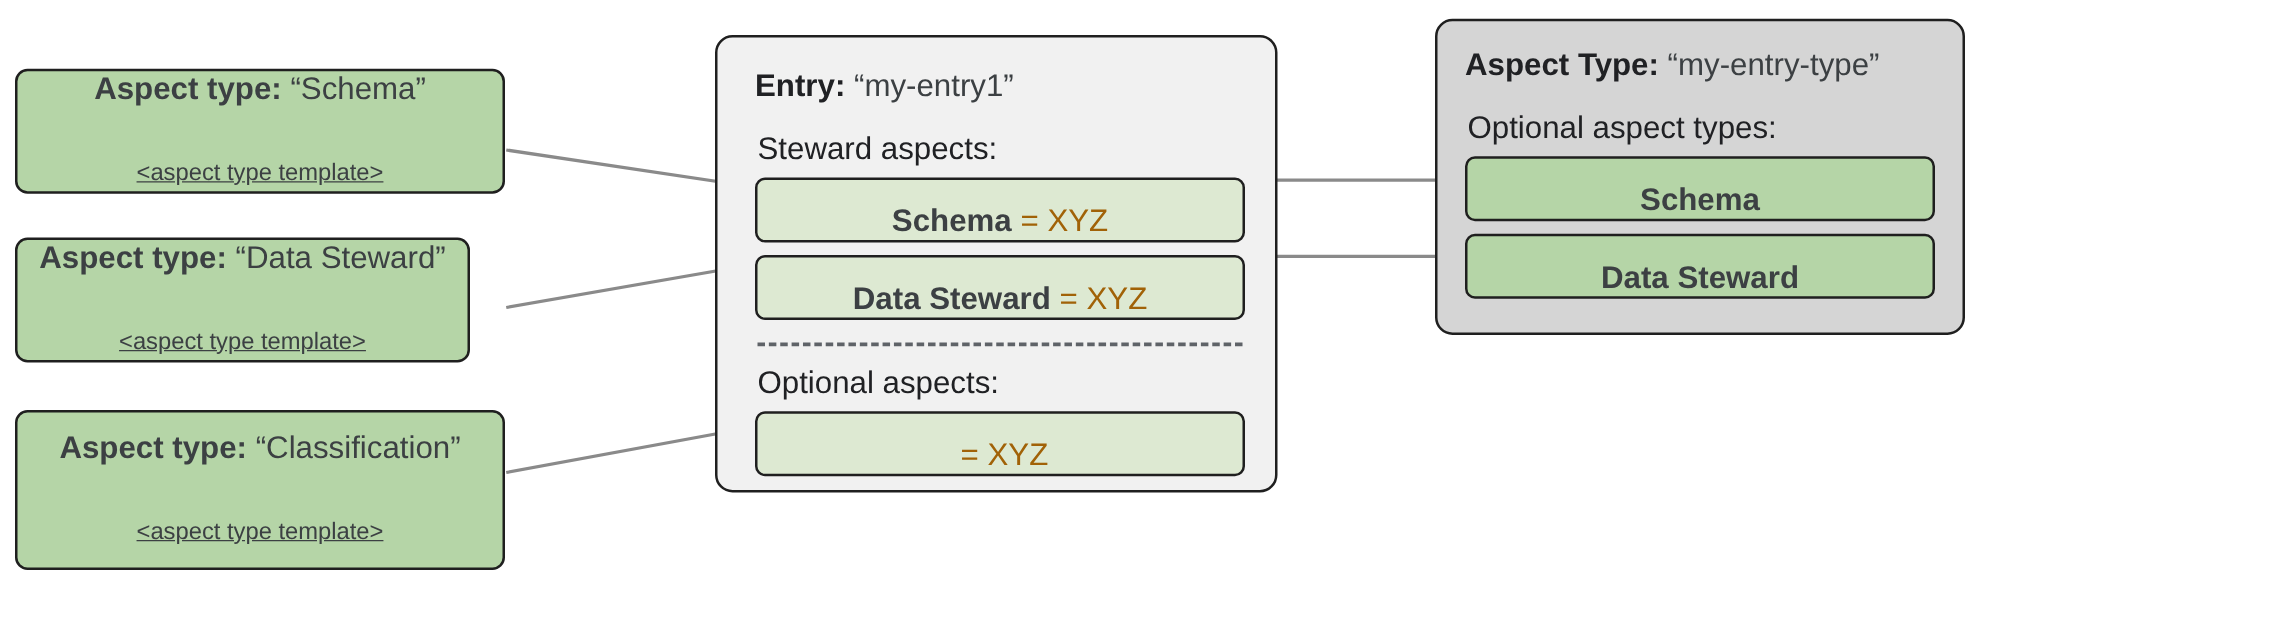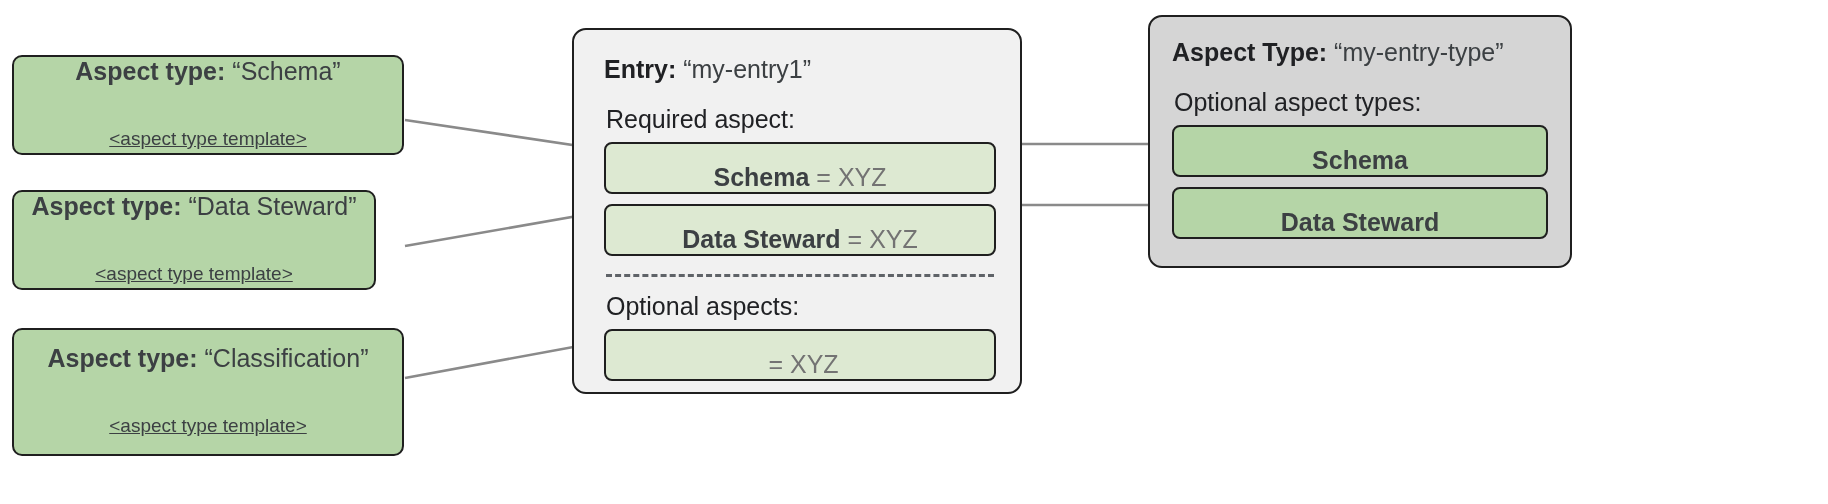--- a/index.html
+++ b/index.html
@@ -29,21 +29,21 @@
   .panel-sub{font-size:25px;line-height:30px;color:#202124;font-weight:400;margin:0 0 8px 2px;}
 
   .chip{
     box-sizing:border-box;border:2.5px solid #1f1f1f;border-radius:8px;
     height:52px;display:flex;align-items:flex-end;justify-content:center;
     font-size:25px;color:#3c4043;margin-bottom:10px;
   }
   .chip-light{background:#dde9d2;}
   .chip-strong{background:#b5d5a7;}
   .chip b{font-weight:700;color:#3c4043;}
-  .chip .eq{font-weight:400;color:#737373;margin-left:7px;}
+  .chip .eq{font-weight:400;color:#a16207;margin-left:7px;}
 
   .divider{
     border:0;border-top:3px dashed #5f6368;margin:18px 2px 14px 2px;height:0;
   }
 
   
   .type-panel{
     background:#d5d5d5;border:2.5px solid #1f1f1f;border-radius:14px;
     padding:14px 22px 18px 22px;
   }
@@ -84,21 +84,21 @@
     </div>
     <div class="line2">&lt;aspect type template&gt;</div>
   </div>
 
   <div class="node entry-panel" style="left:572px;top:28px;width:450px;height:366px;">
     <div class="panel-title">
       <b>Entry:</b>
       <span>“my-entry1”</span>
     </div>
 
-    <div class="panel-sub">Required aspect:</div>
+    <div class="panel-sub">Steward aspects:</div>
 
     <div class="chip chip-light">
       <b>Schema</b>
       <span class="eq">= XYZ</span>
     </div>
 
     <div class="chip chip-light">
       <b>Data Steward</b>
       <span class="eq">= XYZ</span>
     </div>

